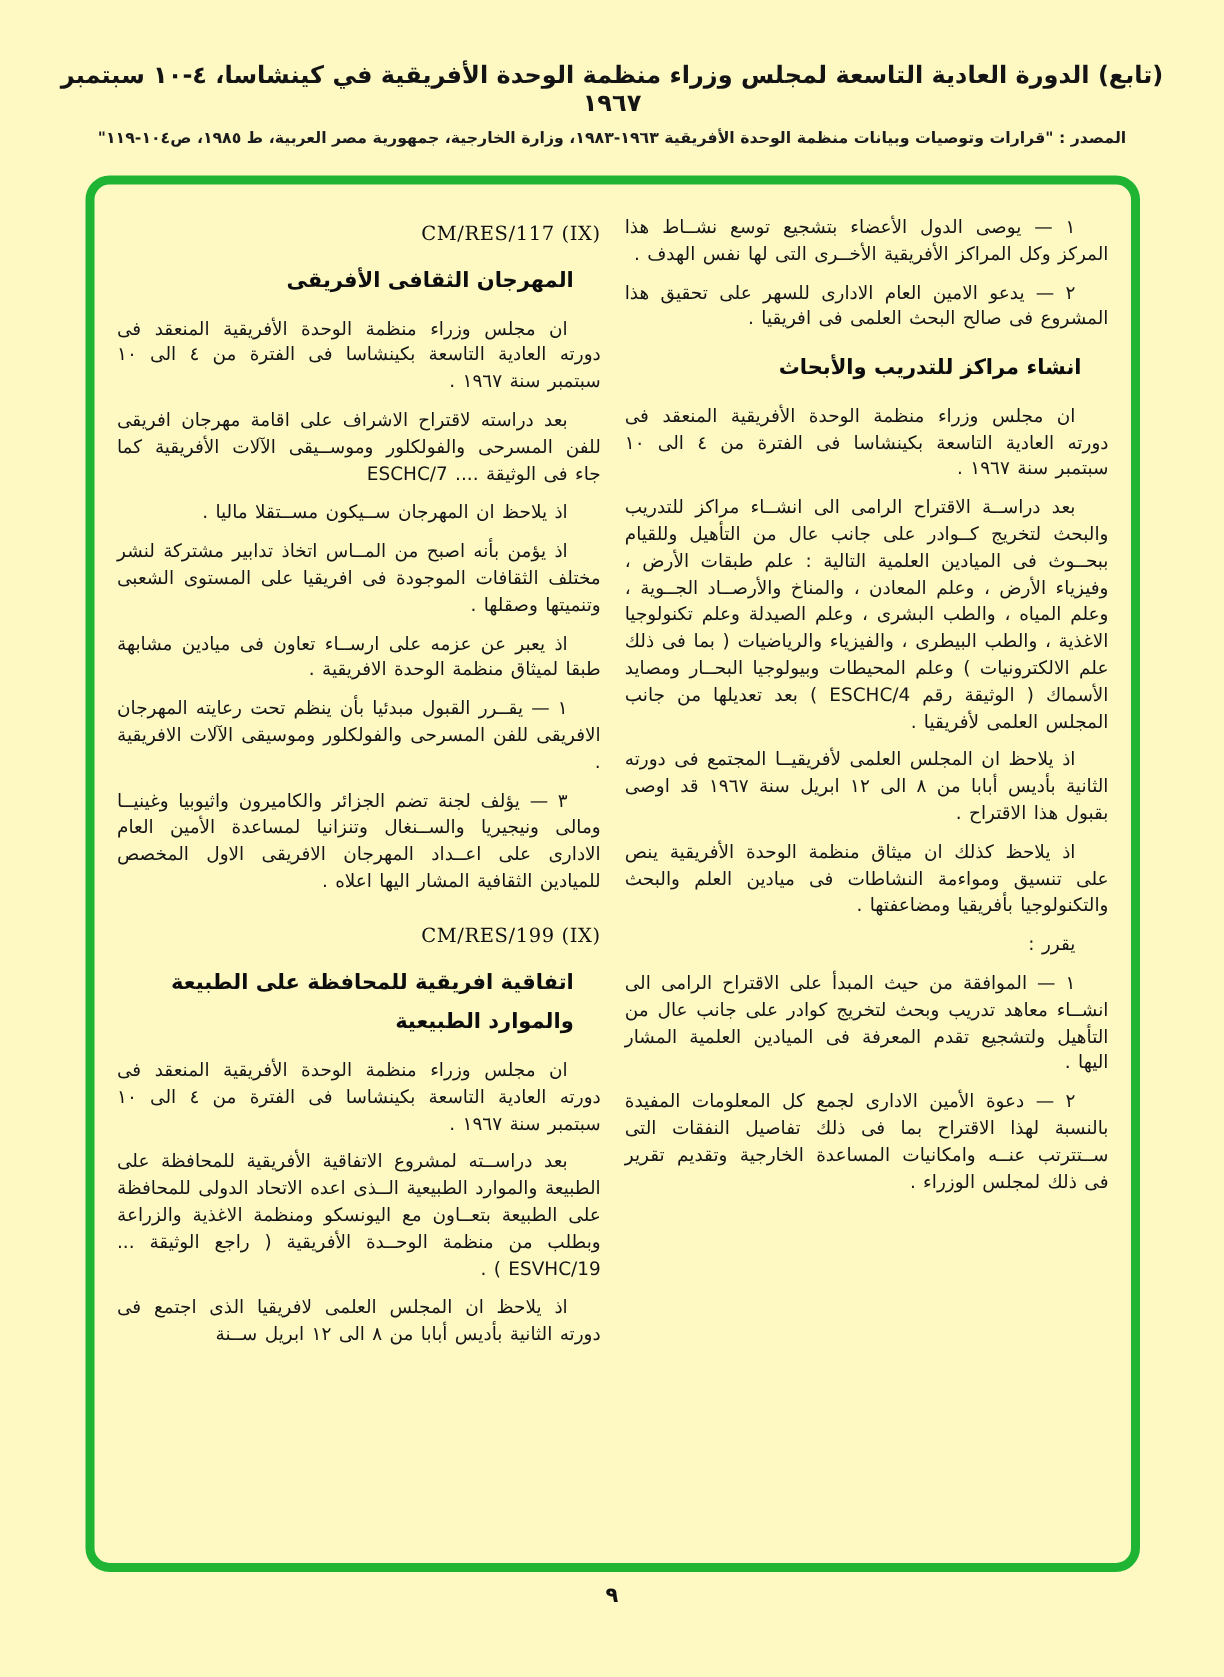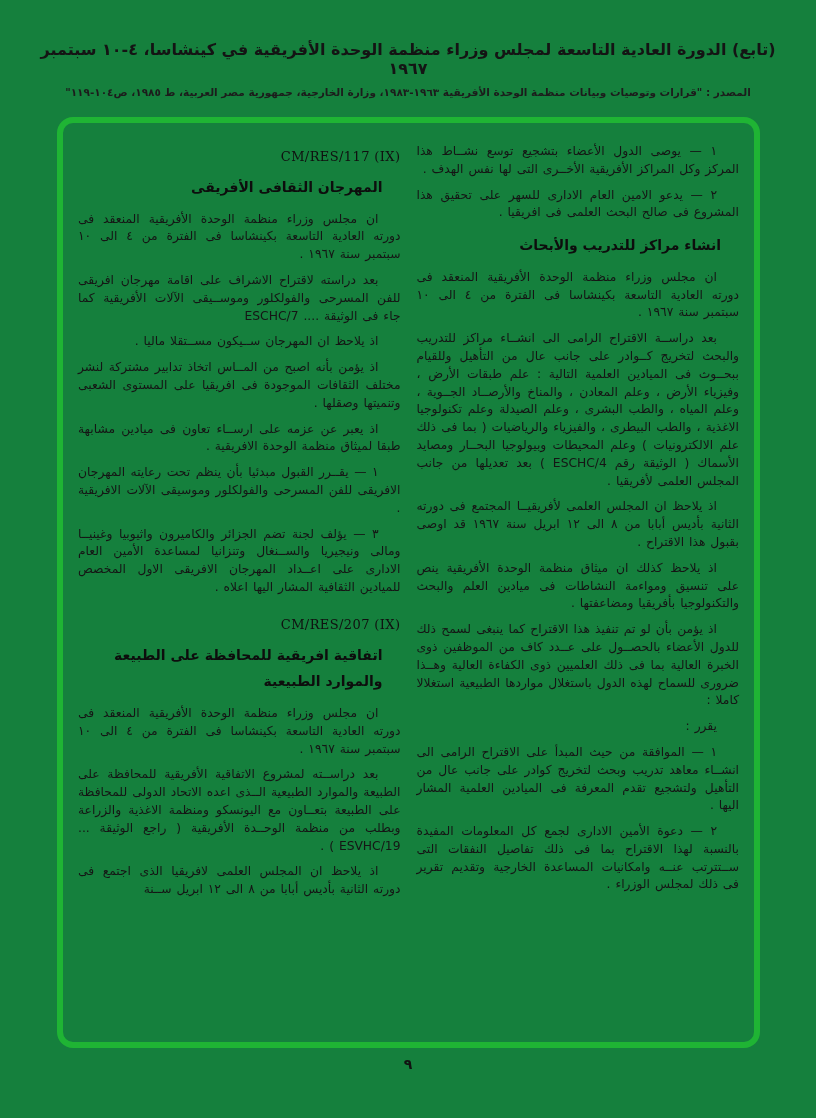--- a/index.html
+++ b/index.html
@@ -4,21 +4,21 @@
 <style>
   * { margin:0; padding:0; box-sizing:border-box; }
   html,body { width:816px; height:1118px; }
   body {
     background:#ffffff;
     font-family:"DejaVu Sans", sans-serif;
     color:#111111;
     position:relative;
     overflow:hidden;
   }
-  .page { position:absolute; inset:0; background:#15803d; }
+  .page { position:absolute; inset:0; background:#fef9c3; }
 
   
   .doc-header {
     position:absolute; top:40px; left:40px; right:40px;
     direction:rtl; text-align:center;
   }
   .doc-title {
     font-size:16px; font-weight:bold; letter-spacing:0;
     color:#141414;
   }
@@ -83,37 +83,36 @@
     <div class="columns">
 
       <div class="column">
         <p class="para">١ — يوصى الدول الأعضاء بتشجيع توسع نشــاط هذا المركز وكل المراكز الأفريقية الأخــرى التى لها نفس الهدف .</p>
         <p class="para">٢ — يدعو الامين العام الادارى للسهر على تحقيق هذا المشروع فى صالح البحث العلمى فى افريقيا .</p>
         <div class="res-heading">انشاء مراكز للتدريب والأبحاث</div>
         <p class="para">ان مجلس وزراء منظمة الوحدة الأفريقية المنعقد فى دورته العادية التاسعة بكينشاسا فى الفترة من ٤ الى ١٠ سبتمبر سنة ١٩٦٧ .</p>
         <p class="para">بعد دراســة الاقتراح الرامى الى انشــاء مراكز للتدريب والبحث لتخريج كــوادر على جانب عال من التأهيل وللقيام ببحــوث فى الميادين العلمية التالية : علم طبقات الأرض ، وفيزياء الأرض ، وعلم المعادن ، والمناخ والأرصــاد الجــوية ، وعلم المياه ، والطب البشرى ، وعلم الصيدلة وعلم تكنولوجيا الاغذية ، والطب البيطرى ، والفيزياء والرياضيات ( بما فى ذلك علم الالكترونيات ) وعلم المحيطات وبيولوجيا البحــار ومصايد الأسماك ( الوثيقة رقم ESCHC/4 ) بعد تعديلها من جانب المجلس العلمى لأفريقيا .</p>
         <p class="para">اذ يلاحظ ان المجلس العلمى لأفريقيــا المجتمع فى دورته الثانية بأديس أبابا من ٨ الى ١٢ ابريل سنة ١٩٦٧ قد اوصى بقبول هذا الاقتراح .</p>
         <p class="para">اذ يلاحظ كذلك ان ميثاق منظمة الوحدة الأفريقية ينص على تنسيق ومواءمة النشاطات فى ميادين العلم والبحث والتكنولوجيا بأفريقيا ومضاعفتها .</p>
-        <p class="para">اذ يؤمن بأن لو تم تنفيذ هذا الاقتراح كما ينبغى لسمح ذلك للدول الأعضاء بالحصــول على عــدد كاف من الموظفين ذوى الخبرة العالية بما فى ذلك العلميين ذوى الكفاءة العالية وهــذا ضرورى للسماح لهذه الدول باستغلال مواردها الطبيعية استغلالا كاملا :</p>
         <p class="para short">يقرر :</p>
         <p class="para">١ — الموافقة من حيث المبدأ على الاقتراح الرامى الى انشــاء معاهد تدريب وبحث لتخريج كوادر على جانب عال من التأهيل ولتشجيع تقدم المعرفة فى الميادين العلمية المشار اليها .</p>
         <p class="para">٢ — دعوة الأمين الادارى لجمع كل المعلومات المفيدة بالنسبة لهذا الاقتراح بما فى ذلك تفاصيل النفقات التى ســتترتب عنــه وامكانيات المساعدة الخارجية وتقديم تقرير فى ذلك لمجلس الوزراء .</p>
       </div>
 
       <div class="column">
         <div class="res-code">CM/RES/117 (IX)</div>
         <div class="res-heading">المهرجان الثقافى الأفريقى</div>
         <p class="para">ان مجلس وزراء منظمة الوحدة الأفريقية المنعقد فى دورته العادية التاسعة بكينشاسا فى الفترة من ٤ الى ١٠ سبتمبر سنة ١٩٦٧ .</p>
         <p class="para">بعد دراسته لاقتراح الاشراف على اقامة مهرجان افريقى للفن المسرحى والفولكلور وموســيقى الآلات الأفريقية كما جاء فى الوثيقة .... ESCHC/7</p>
         <p class="para">اذ يلاحظ ان المهرجان ســيكون مســتقلا ماليا .</p>
         <p class="para">اذ يؤمن بأنه اصبح من المــاس اتخاذ تدابير مشتركة لنشر مختلف الثقافات الموجودة فى افريقيا على المستوى الشعبى وتنميتها وصقلها .</p>
         <p class="para">اذ يعبر عن عزمه على ارســاء تعاون فى ميادين مشابهة طبقا لميثاق منظمة الوحدة الافريقية .</p>
         <p class="para">١ — يقــرر القبول مبدئيا بأن ينظم تحت رعايته المهرجان الافريقى للفن المسرحى والفولكلور وموسيقى الآلات الافريقية .</p>
         <p class="para">٣ — يؤلف لجنة تضم الجزائر والكاميرون واثيوبيا وغينيــا ومالى ونيجيريا والســنغال وتنزانيا لمساعدة الأمين العام الادارى على اعــداد المهرجان الافريقى الاول المخصص للميادين الثقافية المشار اليها اعلاه .</p>
-        <div class="res-code">CM/RES/207 (IX)</div>
+        <div class="res-code">CM/RES/199 (IX)</div>
         <div class="res-heading">اتفاقية افريقية للمحافظة على الطبيعة والموارد الطبيعية</div>
         <p class="para">ان مجلس وزراء منظمة الوحدة الأفريقية المنعقد فى دورته العادية التاسعة بكينشاسا فى الفترة من ٤ الى ١٠ سبتمبر سنة ١٩٦٧ .</p>
         <p class="para">بعد دراســته لمشروع الاتفاقية الأفريقية للمحافظة على الطبيعة والموارد الطبيعية الــذى اعده الاتحاد الدولى للمحافظة على الطبيعة بتعــاون مع اليونسكو ومنظمة الاغذية والزراعة وبطلب من منظمة الوحــدة الأفريقية ( راجع الوثيقة ... ESVHC/19 ) .</p>
         <p class="para">اذ يلاحظ ان المجلس العلمى لافريقيا الذى اجتمع فى دورته الثانية بأديس أبابا من ٨ الى ١٢ ابريل ســنة</p>
       </div>
 
     </div>
   </div>
 
   <div class="page-number">٩</div>

